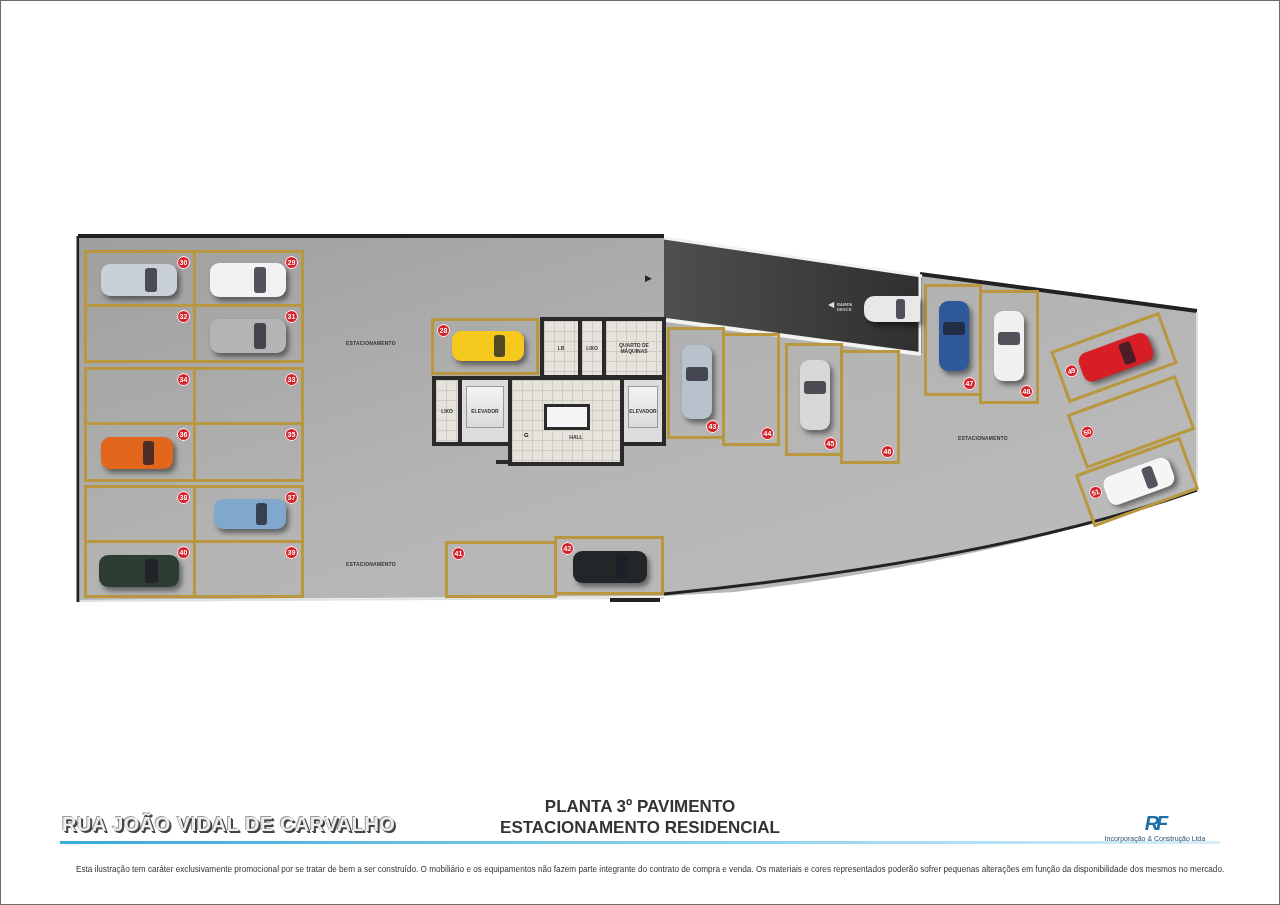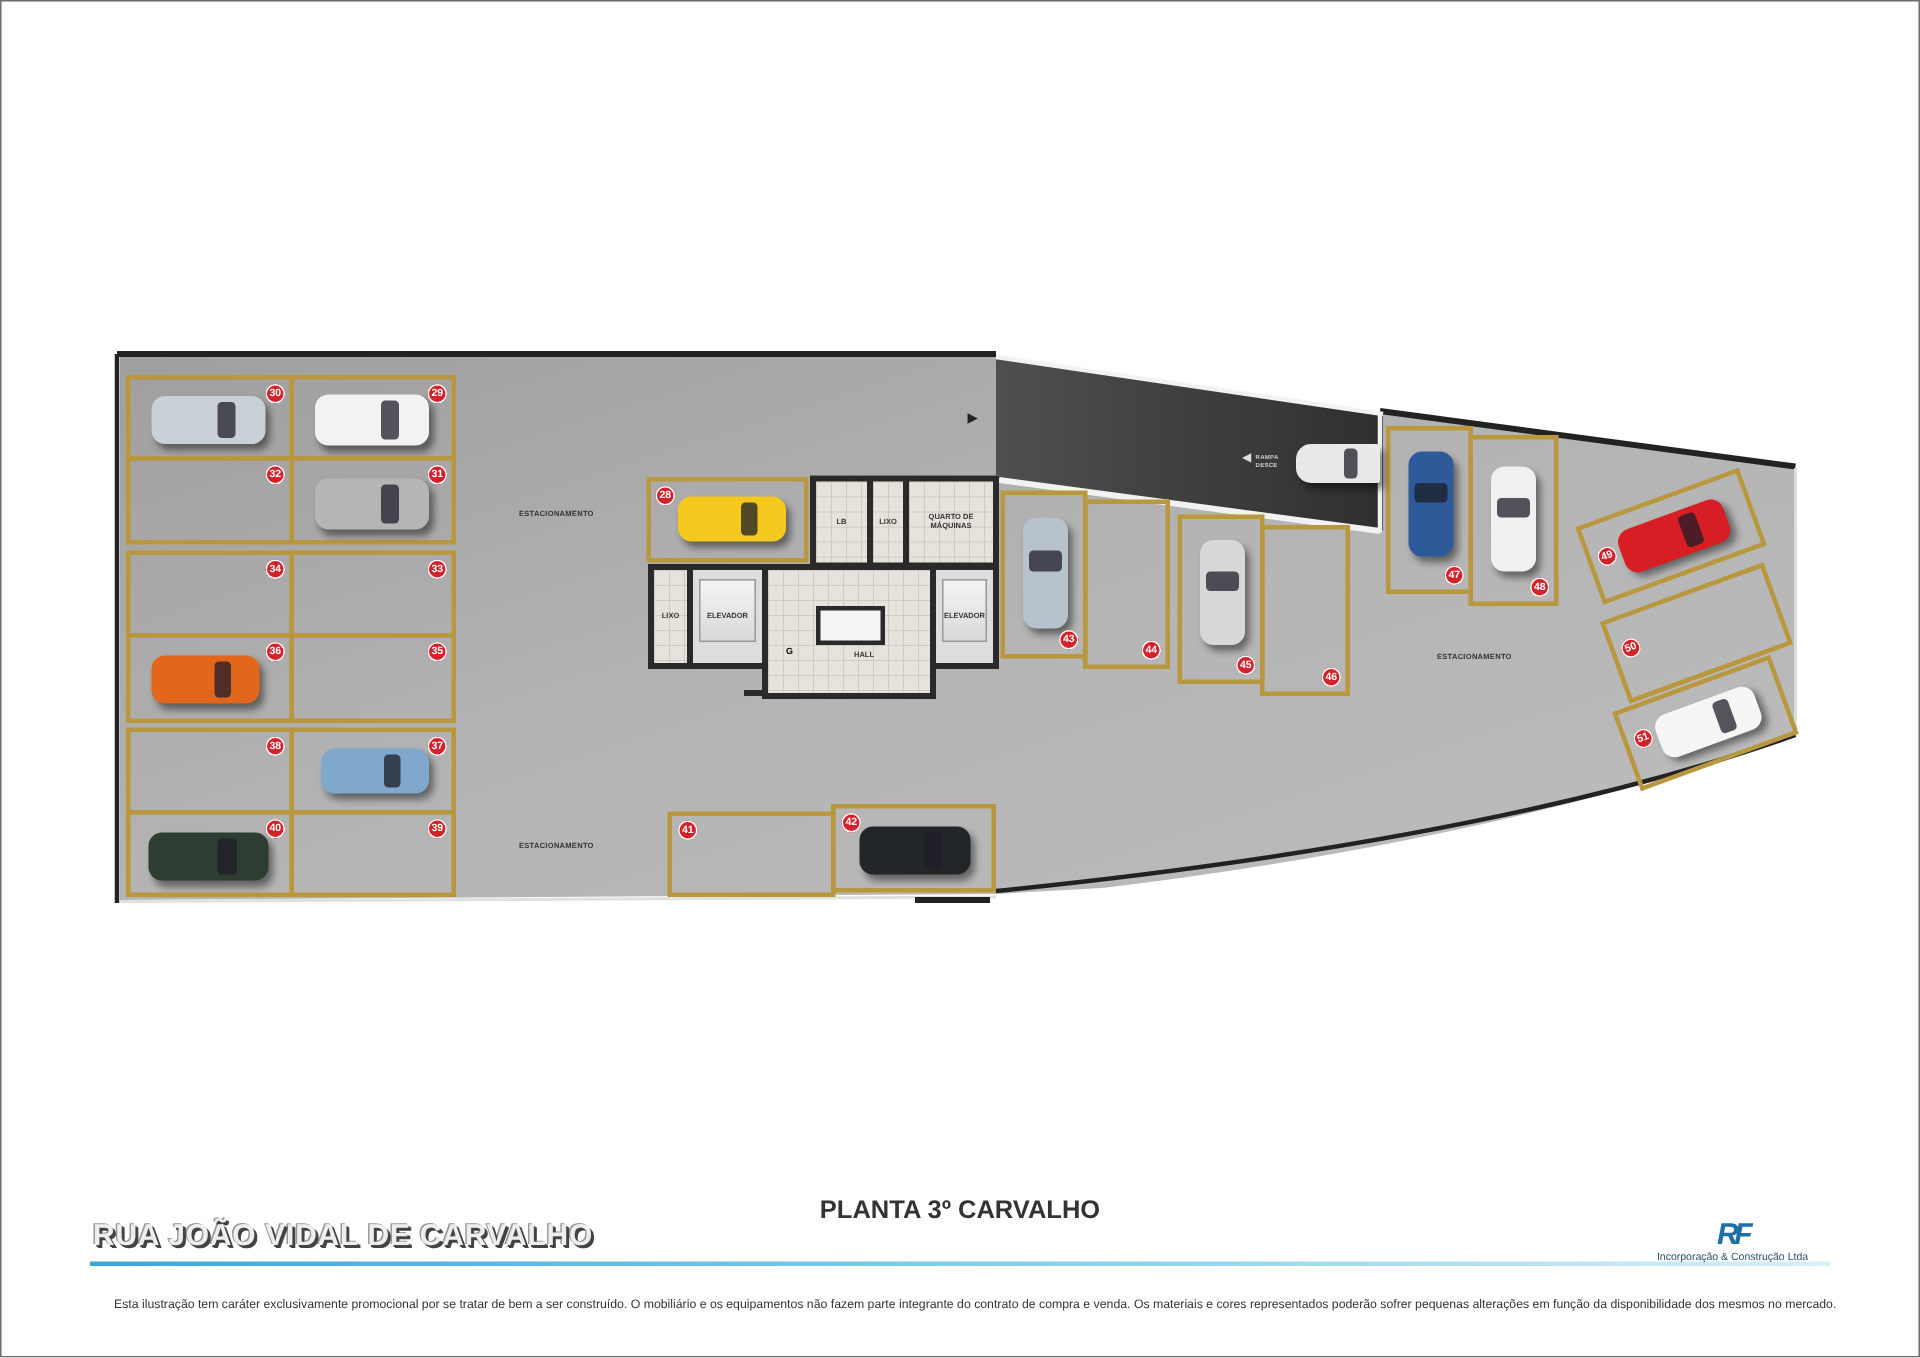--- a/index.html
+++ b/index.html
@@ -184,20 +184,21 @@
 </div>
 <div class="slot" style="left:1081px;top:454px;width:112px;height:56px;transform:rotate(-20deg);transform-origin:center;">
   <div class="car h" style="left:20px;top:10px;width:70px;height:30px;background:#f5f5f5;"></div>
   <span class="badge" style="left:4px;top:14px;">51</span>
 </div>
 
 <div class="car h" style="left:864px;top:296px;width:56px;height:26px;background:#e8e8e8;border-radius:10px 2px 2px 10px;"></div>
 
 <div class="title-street">RUA JOÃO VIDAL DE CARVALHO</div>
 <div class="title-main">
-  <div>PLANTA  3º CARVALHO</div>
+  <div>PLANTA  3º PAVIMENTO</div>
+  <div>ESTACIONAMENTO RESIDENCIAL</div>
 </div>
 <div class="rule"></div>
 <div class="logo">
   <div class="mark">RF</div>
   <div class="name">Incorporação &amp; Construção Ltda</div>
 </div>
 <div class="disclaimer">Esta ilustração tem caráter exclusivamente promocional por se tratar de bem a ser construído. O mobiliário e os equipamentos não fazem parte integrante do contrato de compra e venda. Os materiais e cores representados poderão sofrer pequenas alterações em função da disponibilidade dos mesmos no mercado.</div>
 
 </body></html>

